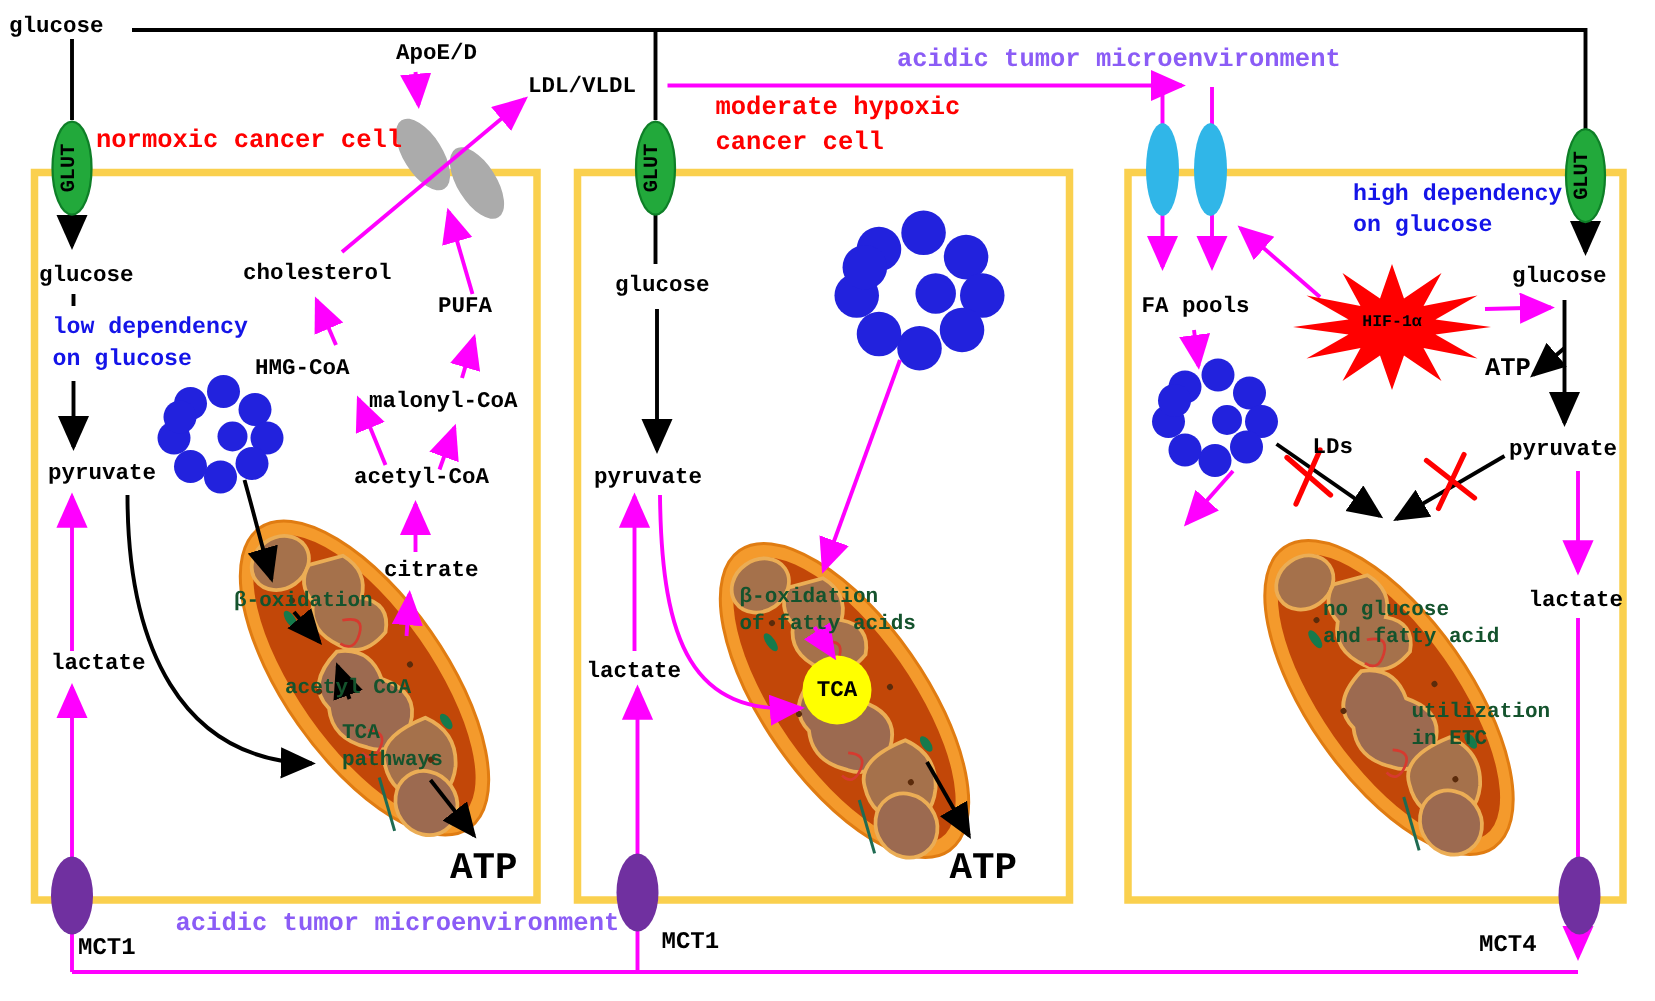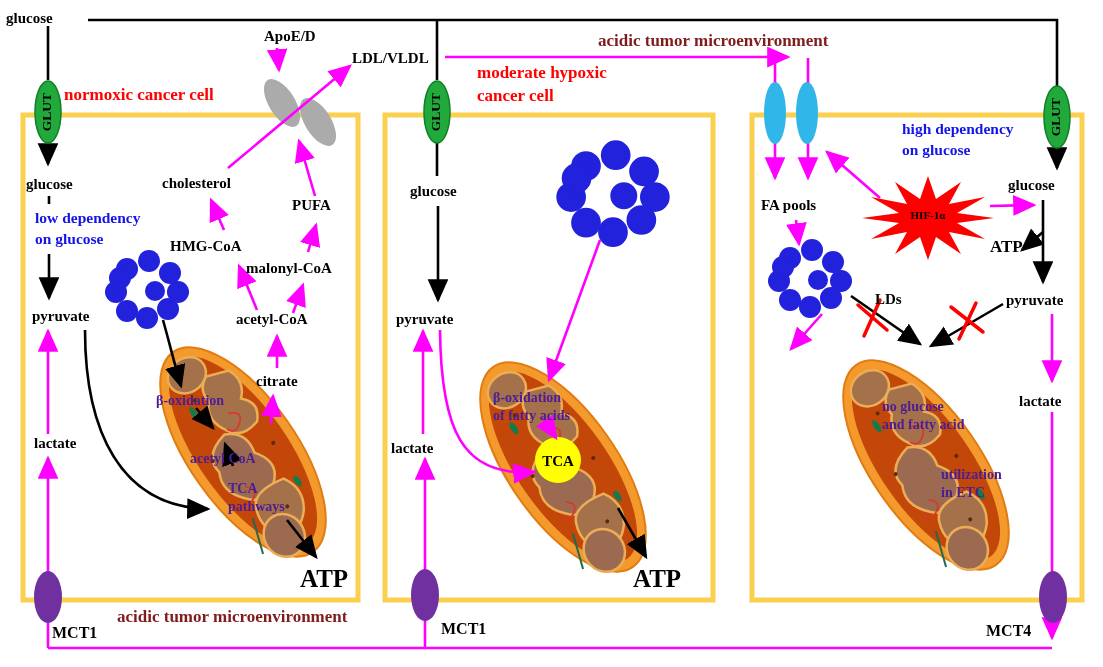--- a/index.html
+++ b/index.html
@@ -1,28 +1,28 @@
 <!DOCTYPE html>
 <html><head>
 <meta charset="utf-8">
 <style>
   html,body{margin:0;padding:0;background:#fff;}
   #canvas{
     position:relative;width:1103px;height:667px;background:#ffffff;
-    font-family:Liberation Serif, serif;overflow:hidden;
+    font-family:Liberation Mono, monospace;overflow:hidden;
   }
   #diagram-svg{position:absolute;left:0;top:0;}
   .lbl{
     position:absolute;font-weight:bold;font-size:15px;color:#000;
     white-space:pre-line;line-height:1.35;
   }
-  .green{color:#7f1d1d;font-size:17px;}
+  .green{color:#8b5cf6;font-size:17px;}
   .red{color:#FF0000;font-size:17px;}
   .blue{color:#1414E8;font-size:15.5px;}
-  .white{color:#4c1d95;font-size:14px;line-height:1.3;}
+  .white{color:#14532d;font-size:14px;line-height:1.3;}
   .big{font-size:25px;}
   .mid{font-size:16px;}
   .glut{
     position:absolute;width:62px;height:18px;text-align:center;
     font-weight:bold;font-size:13.5px;color:#000;transform:rotate(-90deg);
   }
   .center{text-align:center;}
 </style>
 </head>
 <body>

